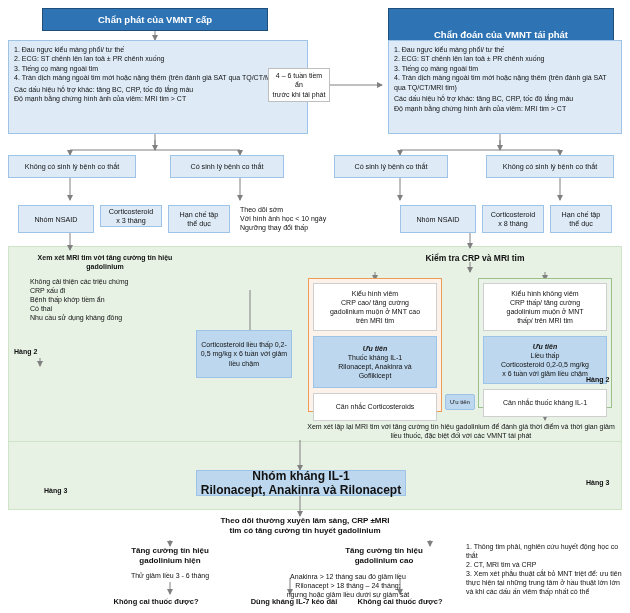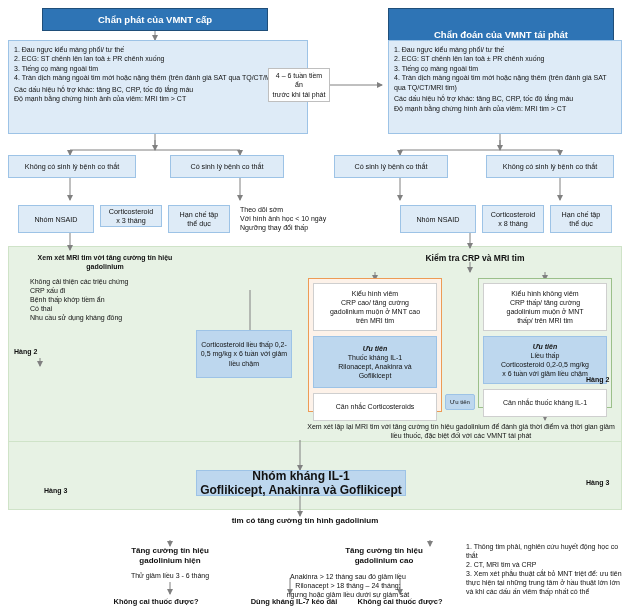--- a/index.html
+++ b/index.html
@@ -271,25 +271,26 @@
 <div class="box badge" style="left:445px;top:394px;width:30px;height:16px;">
   <span>Ưu tiên</span>
 </div>
 
 <div class="txt center" style="left:306px;top:422px;width:310px;font-size:7px;">
   <span>Xem xét lặp lại MRI tim với tăng cường tín hiệu gadolinium để đánh giá thời điểm và thời gian giảm liều thuốc, đặc biệt đối với các VMNT tái phát</span>
 </div>
 
 <div class="box bluewide" style="left:196px;top:470px;width:210px;height:26px;flex-direction:column;">
   <span>Nhóm kháng IL-1</span>
-  <span>Goflikicept, Anakinra và Goflikicept</span>
+  <span>Rilonacept, Anakinra và Rilonacept</span>
 </div>
 
 <div class="txt bold center" style="left:170px;top:516px;width:270px;font-size:8px;">
-  <div>tim có tăng cường tín hình gadolinium</div>
+  <div>Theo dõi thường xuyên lâm sàng, CRP ±MRI</div>
+  <div>tim có tăng cường tín huyết gadolinium</div>
 </div>
 
 <div class="txt bold center" style="left:108px;top:546px;width:124px;font-size:8px;">
   <div>Tăng cường tín hiệu</div>
   <div>gadolinium hiện</div>
 </div>
 <div class="txt center" style="left:108px;top:571px;width:124px;">
   <span>Thử giảm liều 3 - 6 tháng</span>
 </div>
 

